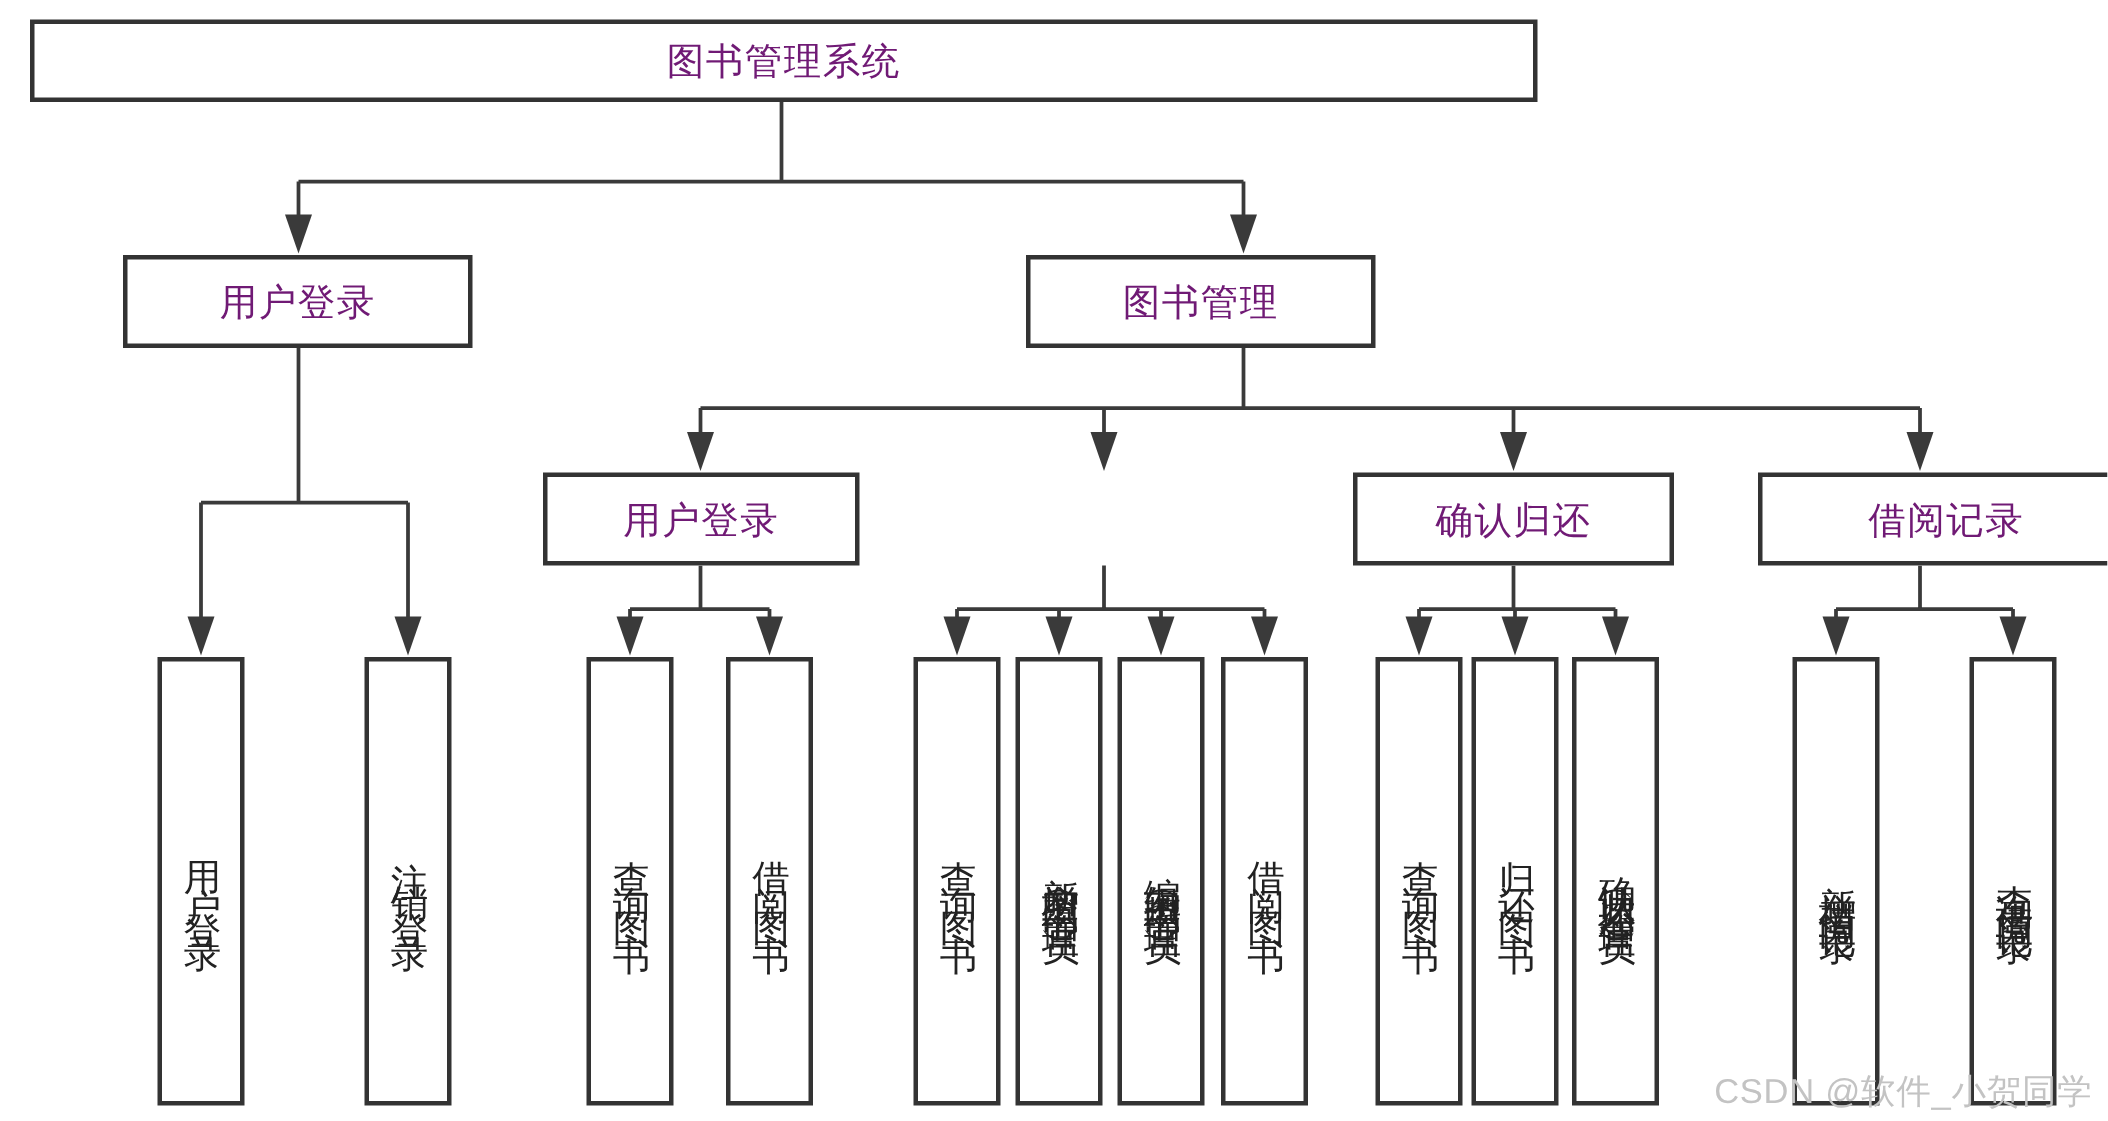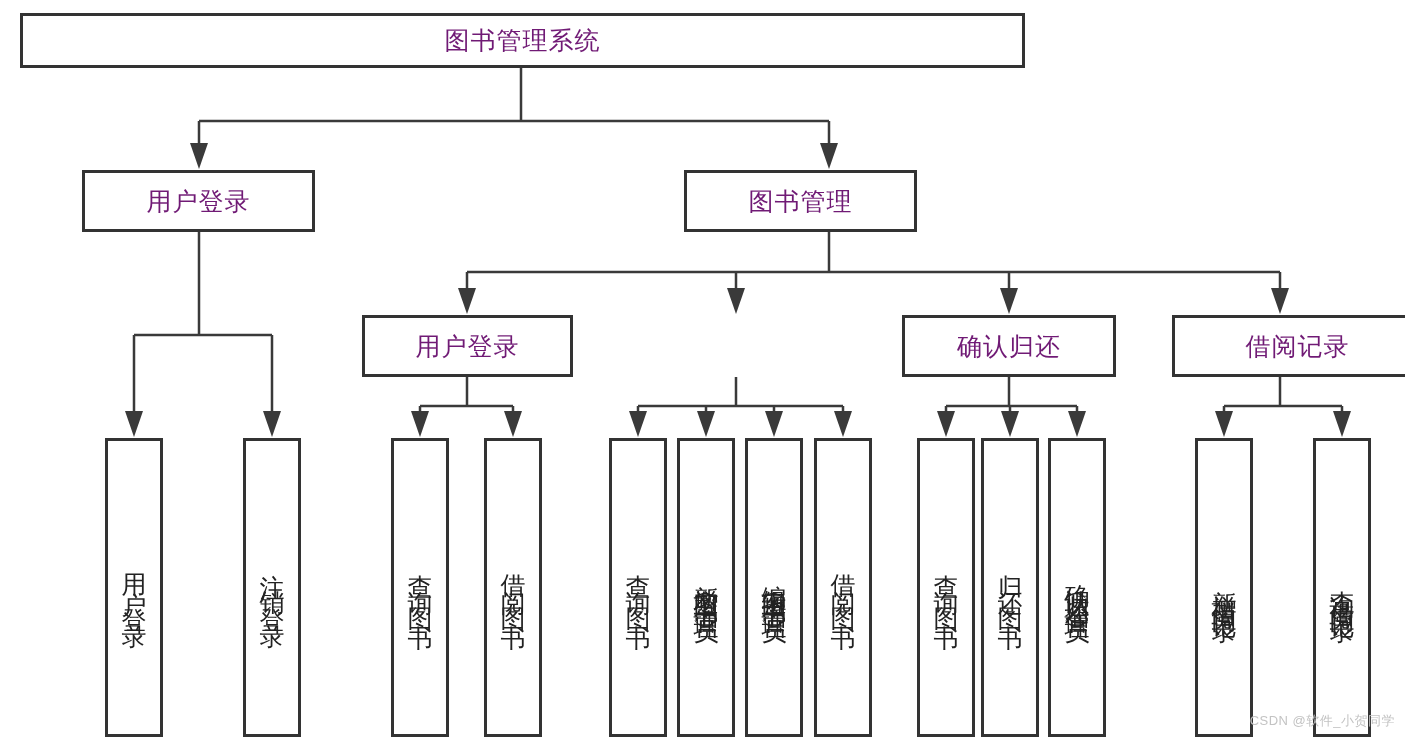--- a/index.html
+++ b/index.html
@@ -28,21 +28,21 @@
   .vnode span{
     writing-mode:vertical-rl;
     font-size:25px;color:#222222;line-height:1;white-space:nowrap;
   }
   .ls-wide{letter-spacing:17px;}
   .ls-mid{letter-spacing:6px;}
   .ls-tight{letter-spacing:5px;}
   #watermark{
     position:absolute;z-index:3;
     right:10px;top:712px;
-    font-size:13px;color:#c3c3c3;letter-spacing:0.5px;white-space:nowrap;
+    font-size:23px;color:#c3c3c3;letter-spacing:0.5px;white-space:nowrap;
   }
 </style>
 </head>
 <body>
 
 <div id="canvas">
 
   <svg id="edges" width="1405" height="747">
     <g>
       <path d="M521 68 V121 M199 121 H829 M199 121 V144 M829 121 V144"></path>

